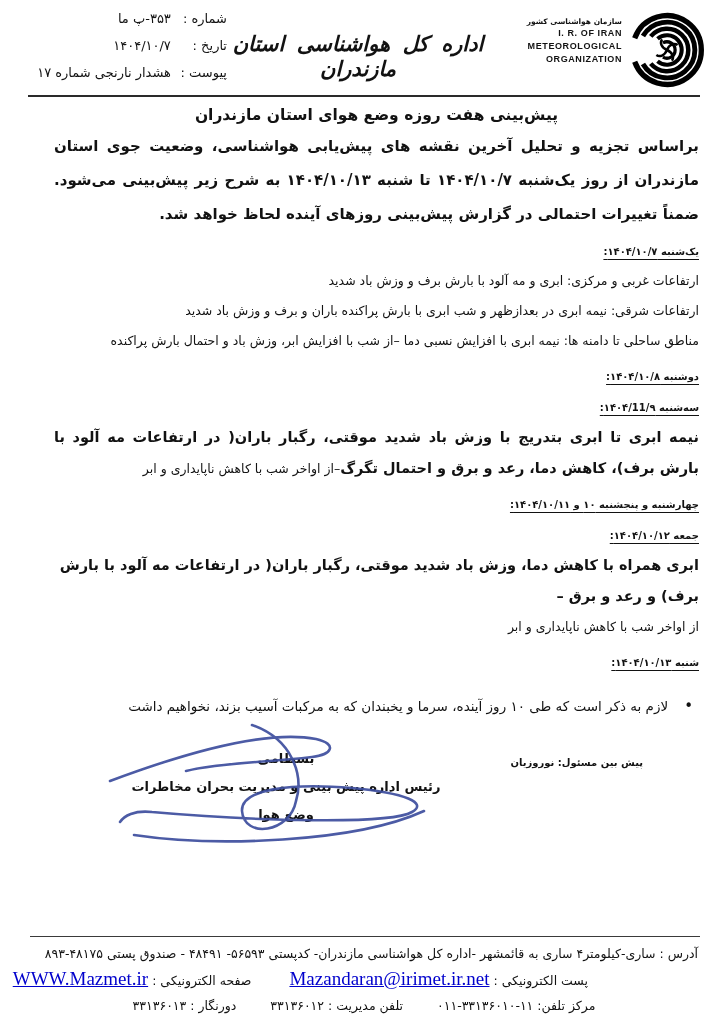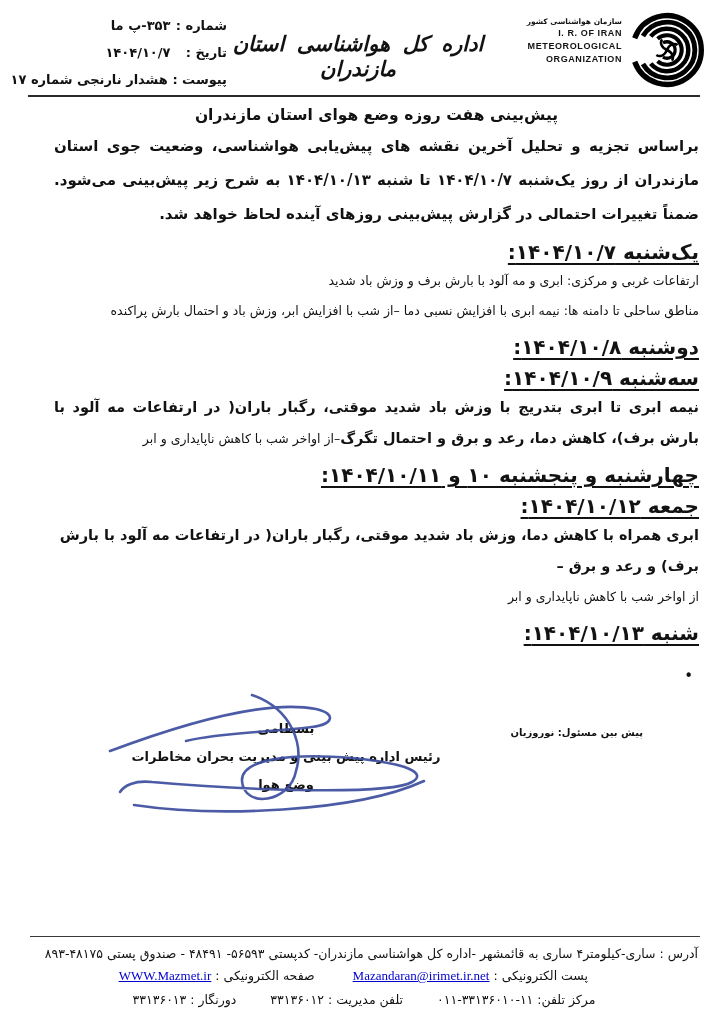--- a/index.html
+++ b/index.html
@@ -3,35 +3,35 @@
 <meta charset="utf-8">
 <style>
   html,body{margin:0;padding:0;}
   body{
     width:728px;height:1030px;background:#ffffff;color:#121212;
     font-family:"DejaVu Sans",sans-serif;direction:rtl;position:relative;overflow:hidden;
   }
   
   .header{position:relative;height:97px;}
   .header-rule{position:absolute;top:95px;right:28px;left:28px;border-top:2px solid #2a2a2a;}
-  .meta{position:absolute;left:22px;top:12px;width:205px;font-weight:bold;font-size:13px;line-height:27px;text-align:right;}
+  .meta{position:absolute;left:22px;top:5px;width:205px;font-weight:normal;font-size:13px;line-height:27px;text-align:right;}
   .meta-row{white-space:nowrap;}
   .meta-label{display:inline-block;min-width:52px;}
   .org-title{position:absolute;top:32px;right:215px;width:310px;text-align:center;
     font-size:21px;font-weight:bold;font-style:italic;letter-spacing:-0.5px;font-family:Liberation Mono, monospace;}
   .logo{position:absolute;top:4px;left:auto;right:16px;width:188px;display:flex;direction:ltr;align-items:flex-start;margin-left:20px;}
   .logo-text{margin-top:12px;text-align:right;flex:1;}
   .logo-fa{font-size:7.5px;font-weight:bold;line-height:11px;}
   .logo-en{font-size:9px;font-weight:bold;letter-spacing:0.6px;line-height:13px;font-family:"Liberation Sans",sans-serif;}
   .logo svg{flex:0 0 auto;}
   
   .content{padding:0 29px 0 54px;}
   .doc-title{margin-top:9px;text-align:center;font-size:15.5px;font-weight:bold;}
   .intro{font-size:15px;font-weight:bold;text-align:justify;line-height:34px;margin-top:5px;}
-  .day-heading{font-size:20px;font-weight:bold;text-decoration:underline;text-underline-offset:4px;
+  .day-heading{font-size:10px;font-weight:bold;text-decoration:underline;text-underline-offset:4px;
     margin:11px 0 4px;line-height:20px;}
   .line{font-size:12.5px;line-height:30px;}
   .line .seg-bold{font-weight:bold;font-size:14.5px;}
   .line .seg-reg{font-weight:normal;font-size:12.5px;}
   .justify{text-align:justify;}
   
   .note{margin:22px 6px 0 0;display:flex;gap:16px;font-size:13.5px;align-items:flex-start;line-height:22px;}
   .note-bullet{font-size:15px;line-height:22px;}
   
   .sig-area{position:relative;height:128px;margin-top:10px;}
@@ -39,21 +39,21 @@
   .signer{position:absolute;left:62px;top:18px;width:340px;text-align:center;font-weight:bold;font-size:13px;line-height:28px;}
   .sig-svg{position:absolute;left:30px;top:-16px;pointer-events:none;}
   
   .footer{position:absolute;bottom:0;left:0;right:0;height:94px;font-size:12.5px;}
   .footer-rule{border-top:1.5px solid #3a3a3a;margin:0 28px 0 30px;}
   .addr{text-align:right;padding:9px 30px 0 0;white-space:nowrap;}
   .elinks{text-align:right;padding:7px 140px 0 0;white-space:nowrap;}
   .elinks .grp{margin-left:34px;}
   .phones{text-align:center;padding-top:8px;}
   .phones .sep{display:inline-block;width:26px;}
-  a.link{color:var(--link,#0000cc);text-decoration:underline;font-family:"Liberation Serif","DejaVu Serif",serif;font-size:13px;}
+  a.link{color:var(--link,#0000cc);text-decoration:underline;font-family:"Liberation Serif","DejaVu Serif",serif;font-size:19px;}
 </style>
 </head>
 <body>
 
 <div class="header">
 
   <div class="meta">
     <div class="meta-row">
       <span class="meta-label">شماره :</span>
       <span>۳۵۳-پ ما</span>
@@ -100,44 +100,46 @@
 <div class="content">
 
   <div class="doc-title">پیش‌بینی هفت روزه وضع هوای استان مازندران</div>
 
   <div class="intro">براساس تجزیه و تحلیل آخرین نقشه های پیش‌یابی هواشناسی، وضعیت جوی استان مازندران از روز یک‌شنبه ۱۴۰۴/۱۰/۷ تا شنبه ۱۴۰۴/۱۰/۱۳ به شرح زیر پیش‌بینی می‌شود. ضمناً تغییرات احتمالی در گزارش پیش‌بینی روزهای آینده لحاظ خواهد شد.</div>
 
   <div id="sections">
       <div>
         <div class="day-heading">یک‌شنبه ۱۴۰۴/۱۰/۷:</div>
         <div class="line"><span class="seg-reg">ارتفاعات غربی و مرکزی: ابری و مه آلود با بارش برف و وزش باد شدید</span></div>
+        <div class="line"><span class="seg-reg">ارتفاعات شرقی: نیمه ابری در بعدازظهر و شب ابری با بارش پراکنده باران و برف و وزش باد شدید</span></div>
         <div class="line"><span class="seg-reg">مناطق ساحلی تا دامنه ها: نیمه ابری با افزایش نسبی دما –از شب با افزایش ابر، وزش باد و احتمال بارش پراکنده</span></div>
       </div>
       <div>
         <div class="day-heading">دوشنبه ۱۴۰۴/۱۰/۸:</div>
       </div>
       <div>
-        <div class="day-heading">سه‌شنبه ۱۴۰۴/۱۰/۹:</div>
+        <div class="day-heading">سه‌شنبه ۱۴۰۴/11/۹:</div>
         <div class="line justify"><span class="seg-bold">نیمه ابری تا ابری بتدریج با وزش باد شدید موقتی، رگبار باران( در ارتفاعات مه آلود با بارش برف)، کاهش دما، رعد و برق و احتمال تگرگ</span><span class="seg-reg">–از اواخر شب با کاهش ناپایداری و ابر</span></div>
       </div>
       <div>
         <div class="day-heading">چهارشنبه و پنجشنبه ۱۰ و ۱۴۰۴/۱۰/۱۱:</div>
       </div>
       <div>
         <div class="day-heading">جمعه ۱۴۰۴/۱۰/۱۲:</div>
         <div class="line"><span class="seg-bold">ابری همراه با کاهش دما، وزش باد شدید موقتی، رگبار باران( در ارتفاعات مه آلود با بارش برف) و رعد و برق –</span></div>
         <div class="line"><span class="seg-reg">از اواخر شب با کاهش ناپایداری و ابر</span></div>
       </div>
       <div>
         <div class="day-heading">شنبه ۱۴۰۴/۱۰/۱۳:</div>
       </div>
     </div>
 
   <div class="note">
     <span class="note-bullet">•</span>
+    <span>لازم به ذکر است که طی ۱۰ روز آینده، سرما و یخبندان که به مرکبات آسیب بزند، نخواهیم داشت</span>
   </div>
 
   <div class="sig-area">
     <div class="forecaster">پیش بین مسئول: نوروزیان</div>
     <div class="signer">
       <div>بسطامی</div>
       <div>رئیس اداره پیش بینی و مدیریت بحران مخاطرات وضع هوا</div>
     </div>
     <svg class="sig-svg" width="380" height="158" viewBox="0 0 380 158">
       <g fill="none" stroke="#3d4e9e" stroke-width="2.6" stroke-linecap="round" opacity="0.92">

